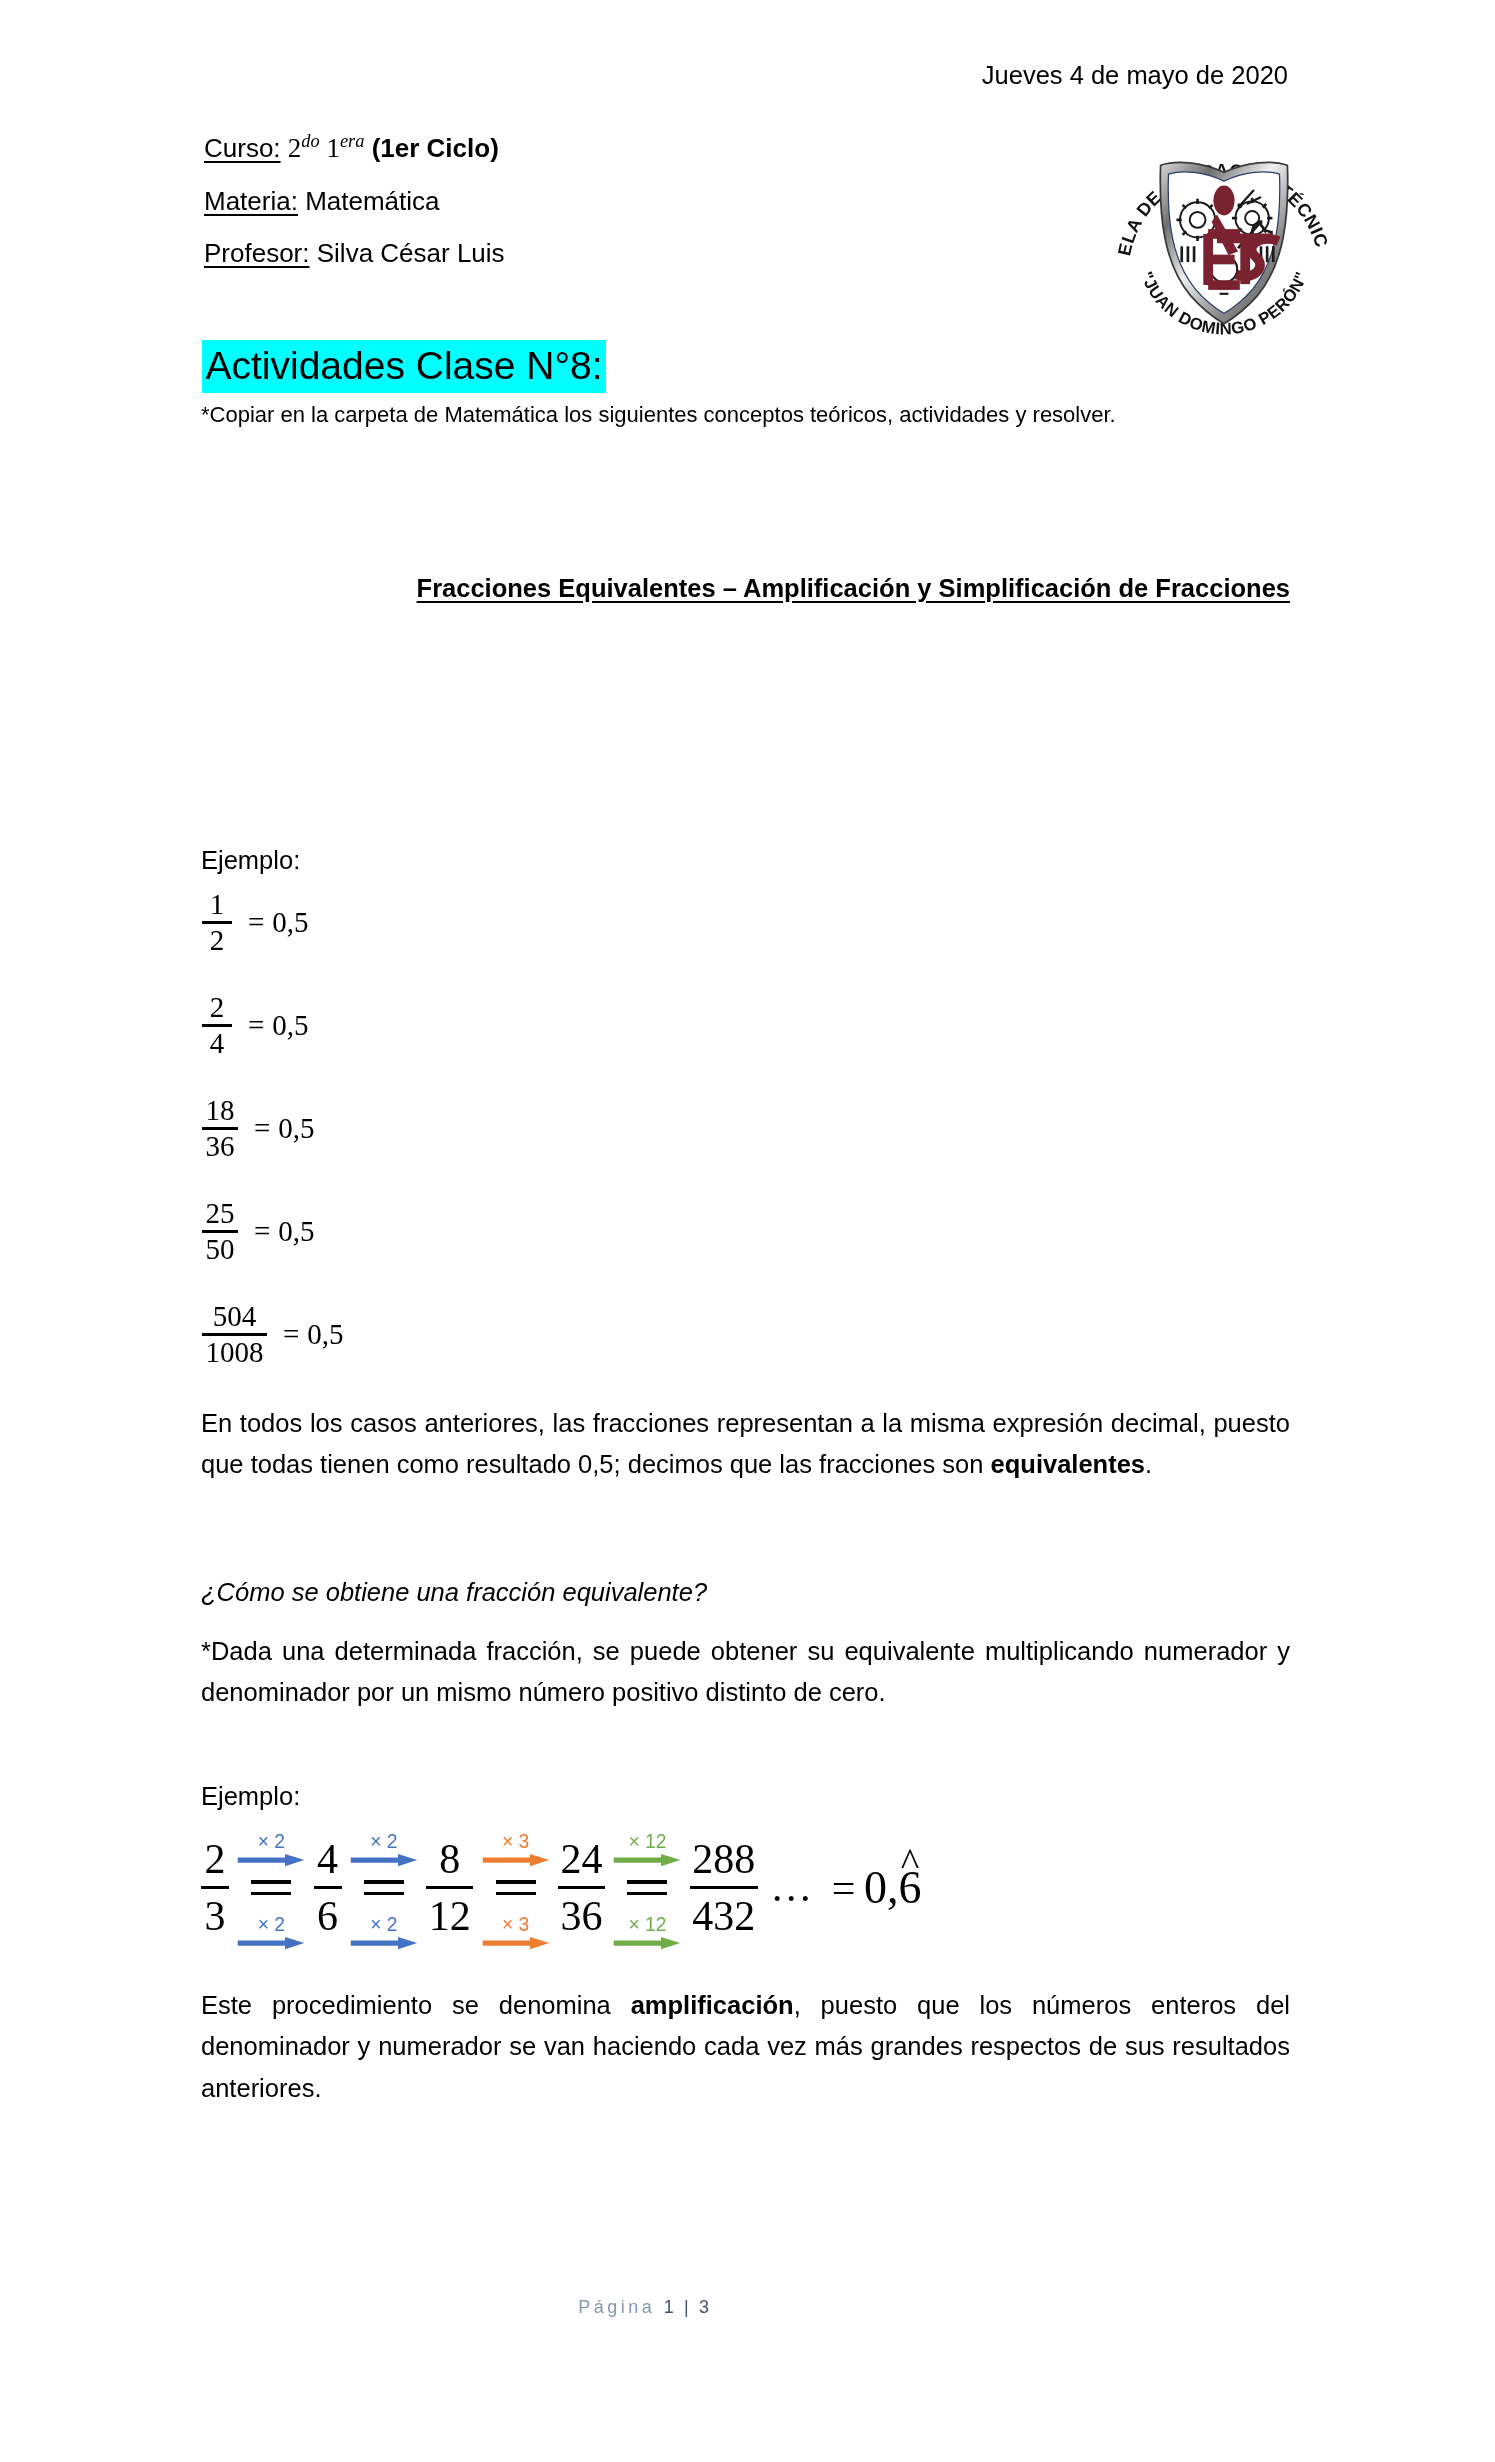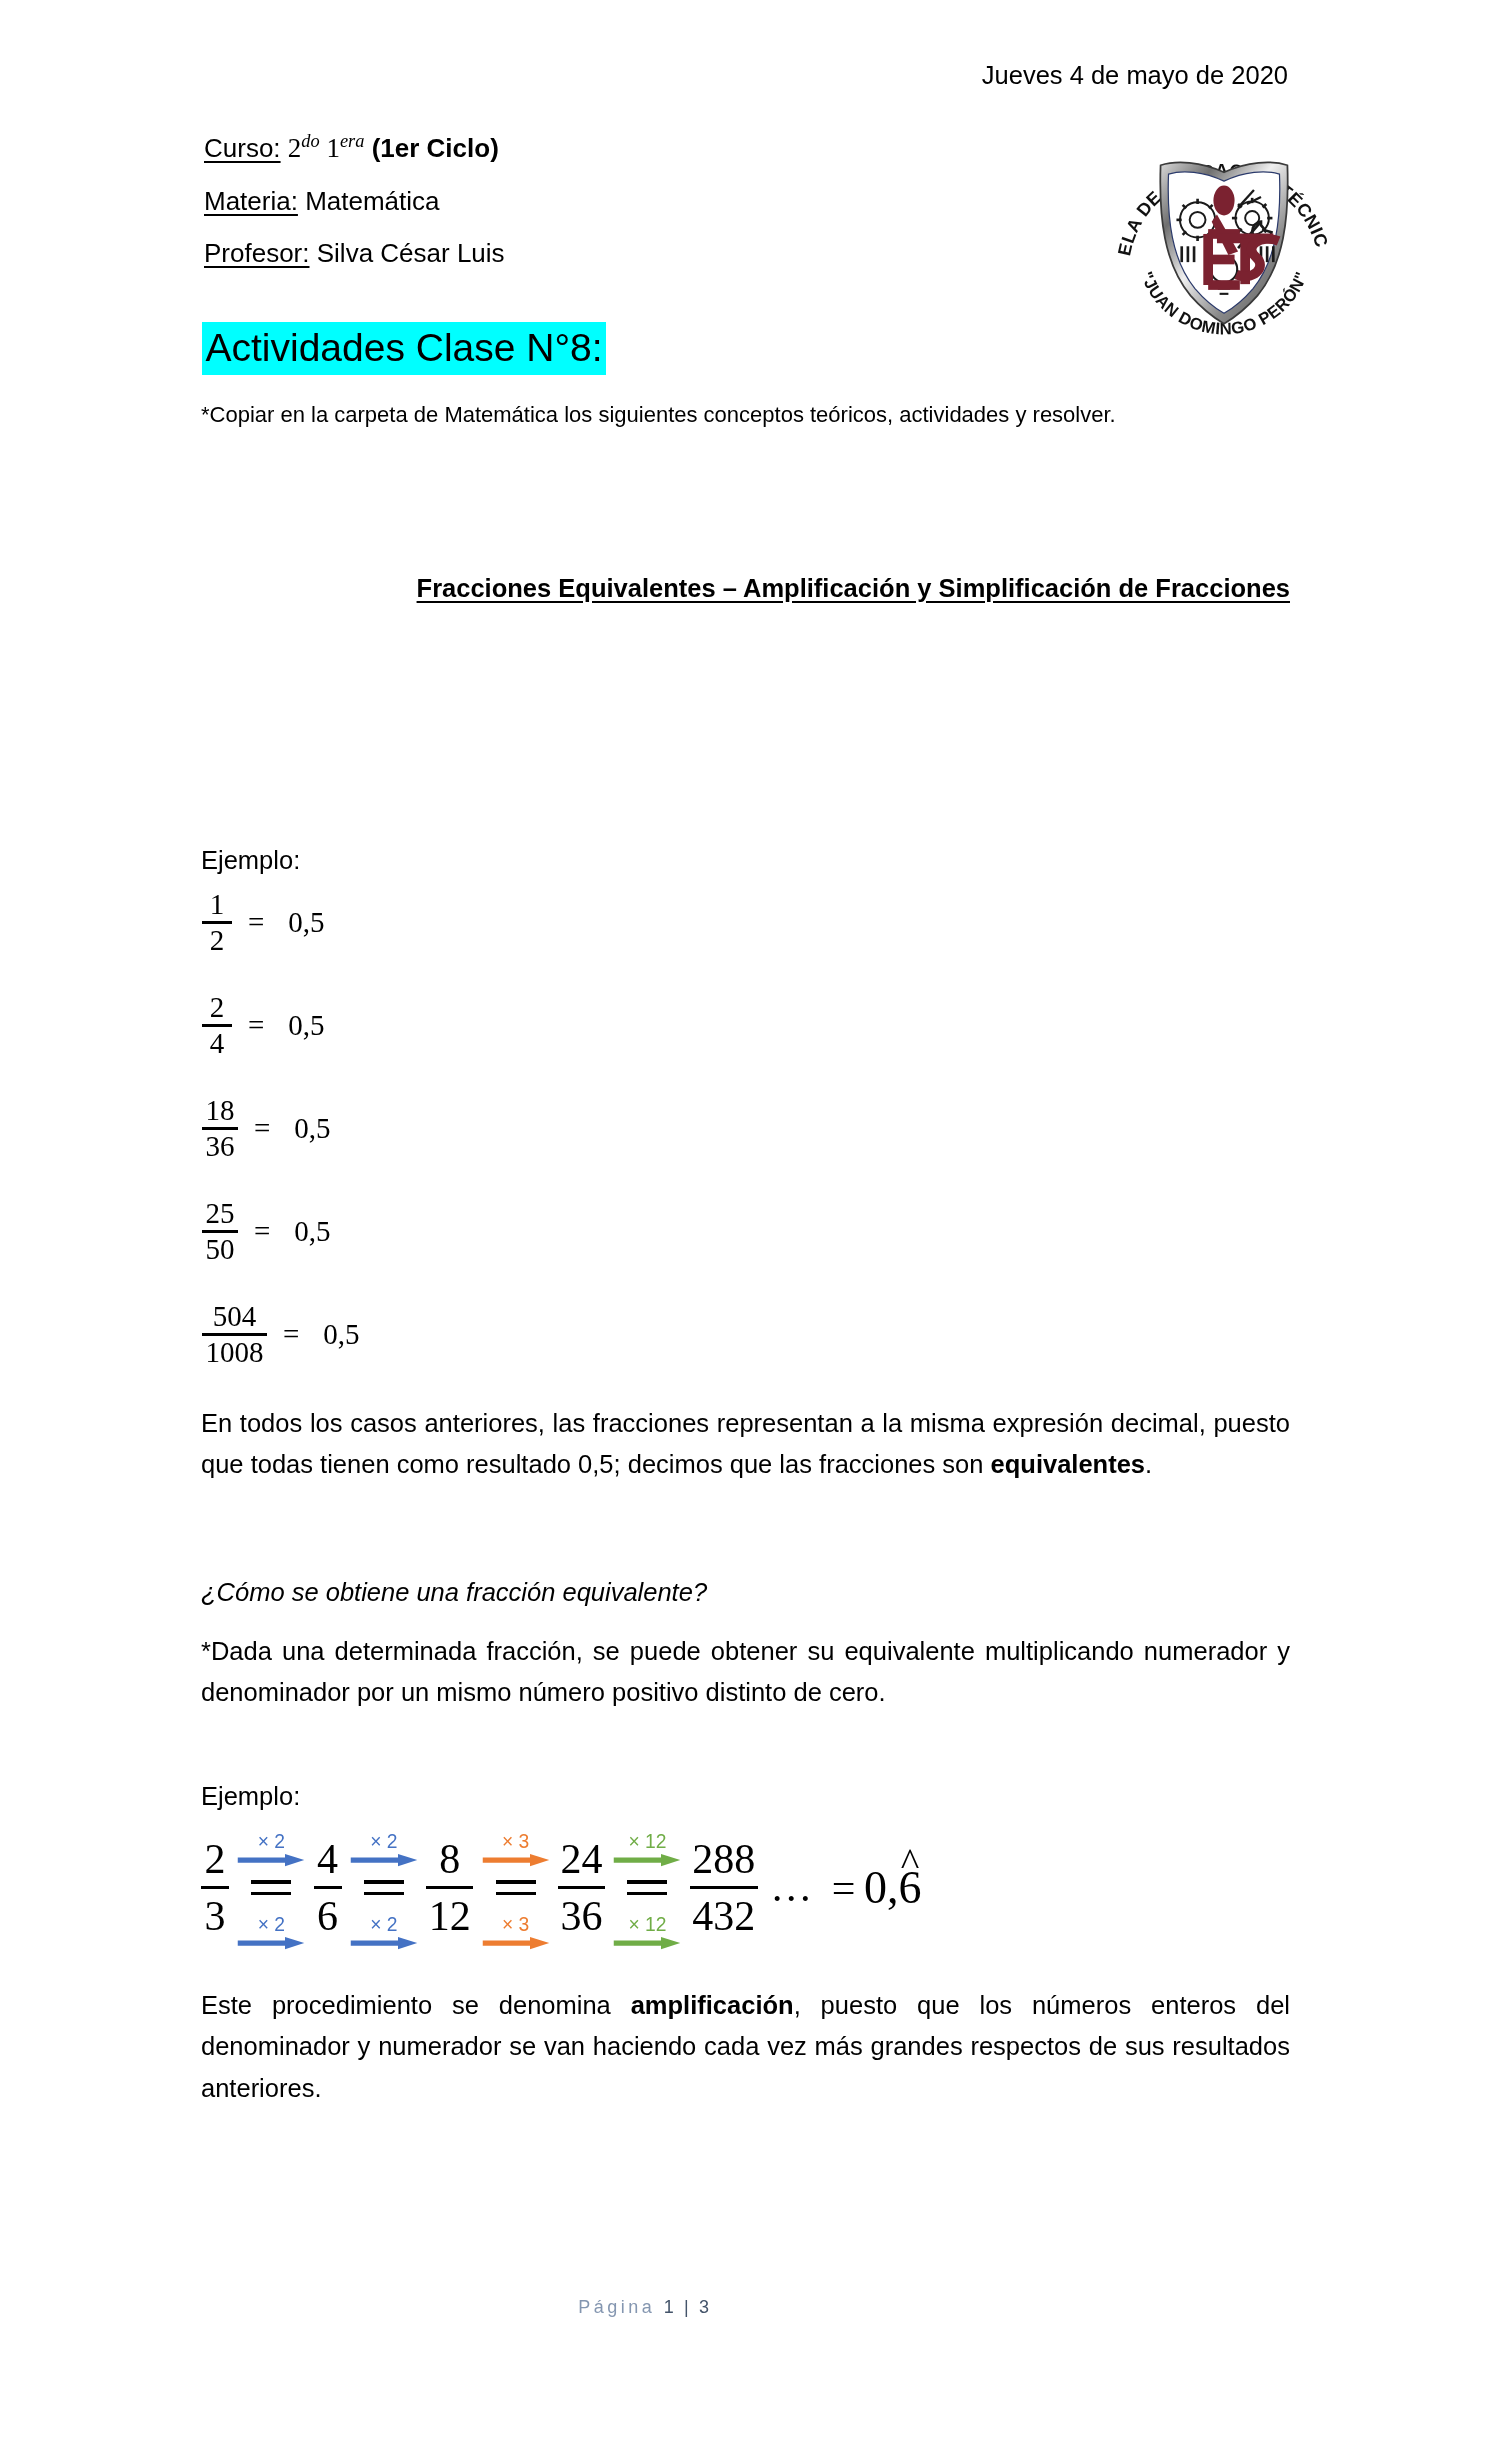--- a/index.html
+++ b/index.html
@@ -68,21 +68,21 @@
   .mathvar sup {
     font-style: italic;
     font-size: 0.68em;
     vertical-align: 0.55em;
   }
   .bold { font-weight: bold; margin-top: 8px; }
 
   
   .title-row {
     position: absolute;
-    top: 322px;
+    top: 340px;
     left: 202px;
     border-radius: 10px;
   }
   .title-hl {
     background: #00FFFF;
     font-size: 39px;
     line-height: 1.22;
     padding: 1.8px 3.5px 3.5px 3.5px;
     display: inline-block;
     color: #000;
@@ -155,21 +155,21 @@
     background: #000;
   }
   .frac .den {
     padding: 1.8px 3.5px 0 3.5px;
   }
   .frac-eq {
     margin-left: 16px;
     font-size: 29px;
   }
   .frac-val {
-    margin-left: 24px;
+    margin-left: 8px;
     font-size: 29px;
   }
 
   
   .chain {
     position: absolute;
     left: 201px;
     top: 1825px;
     display: flex;
     align-items: center;

